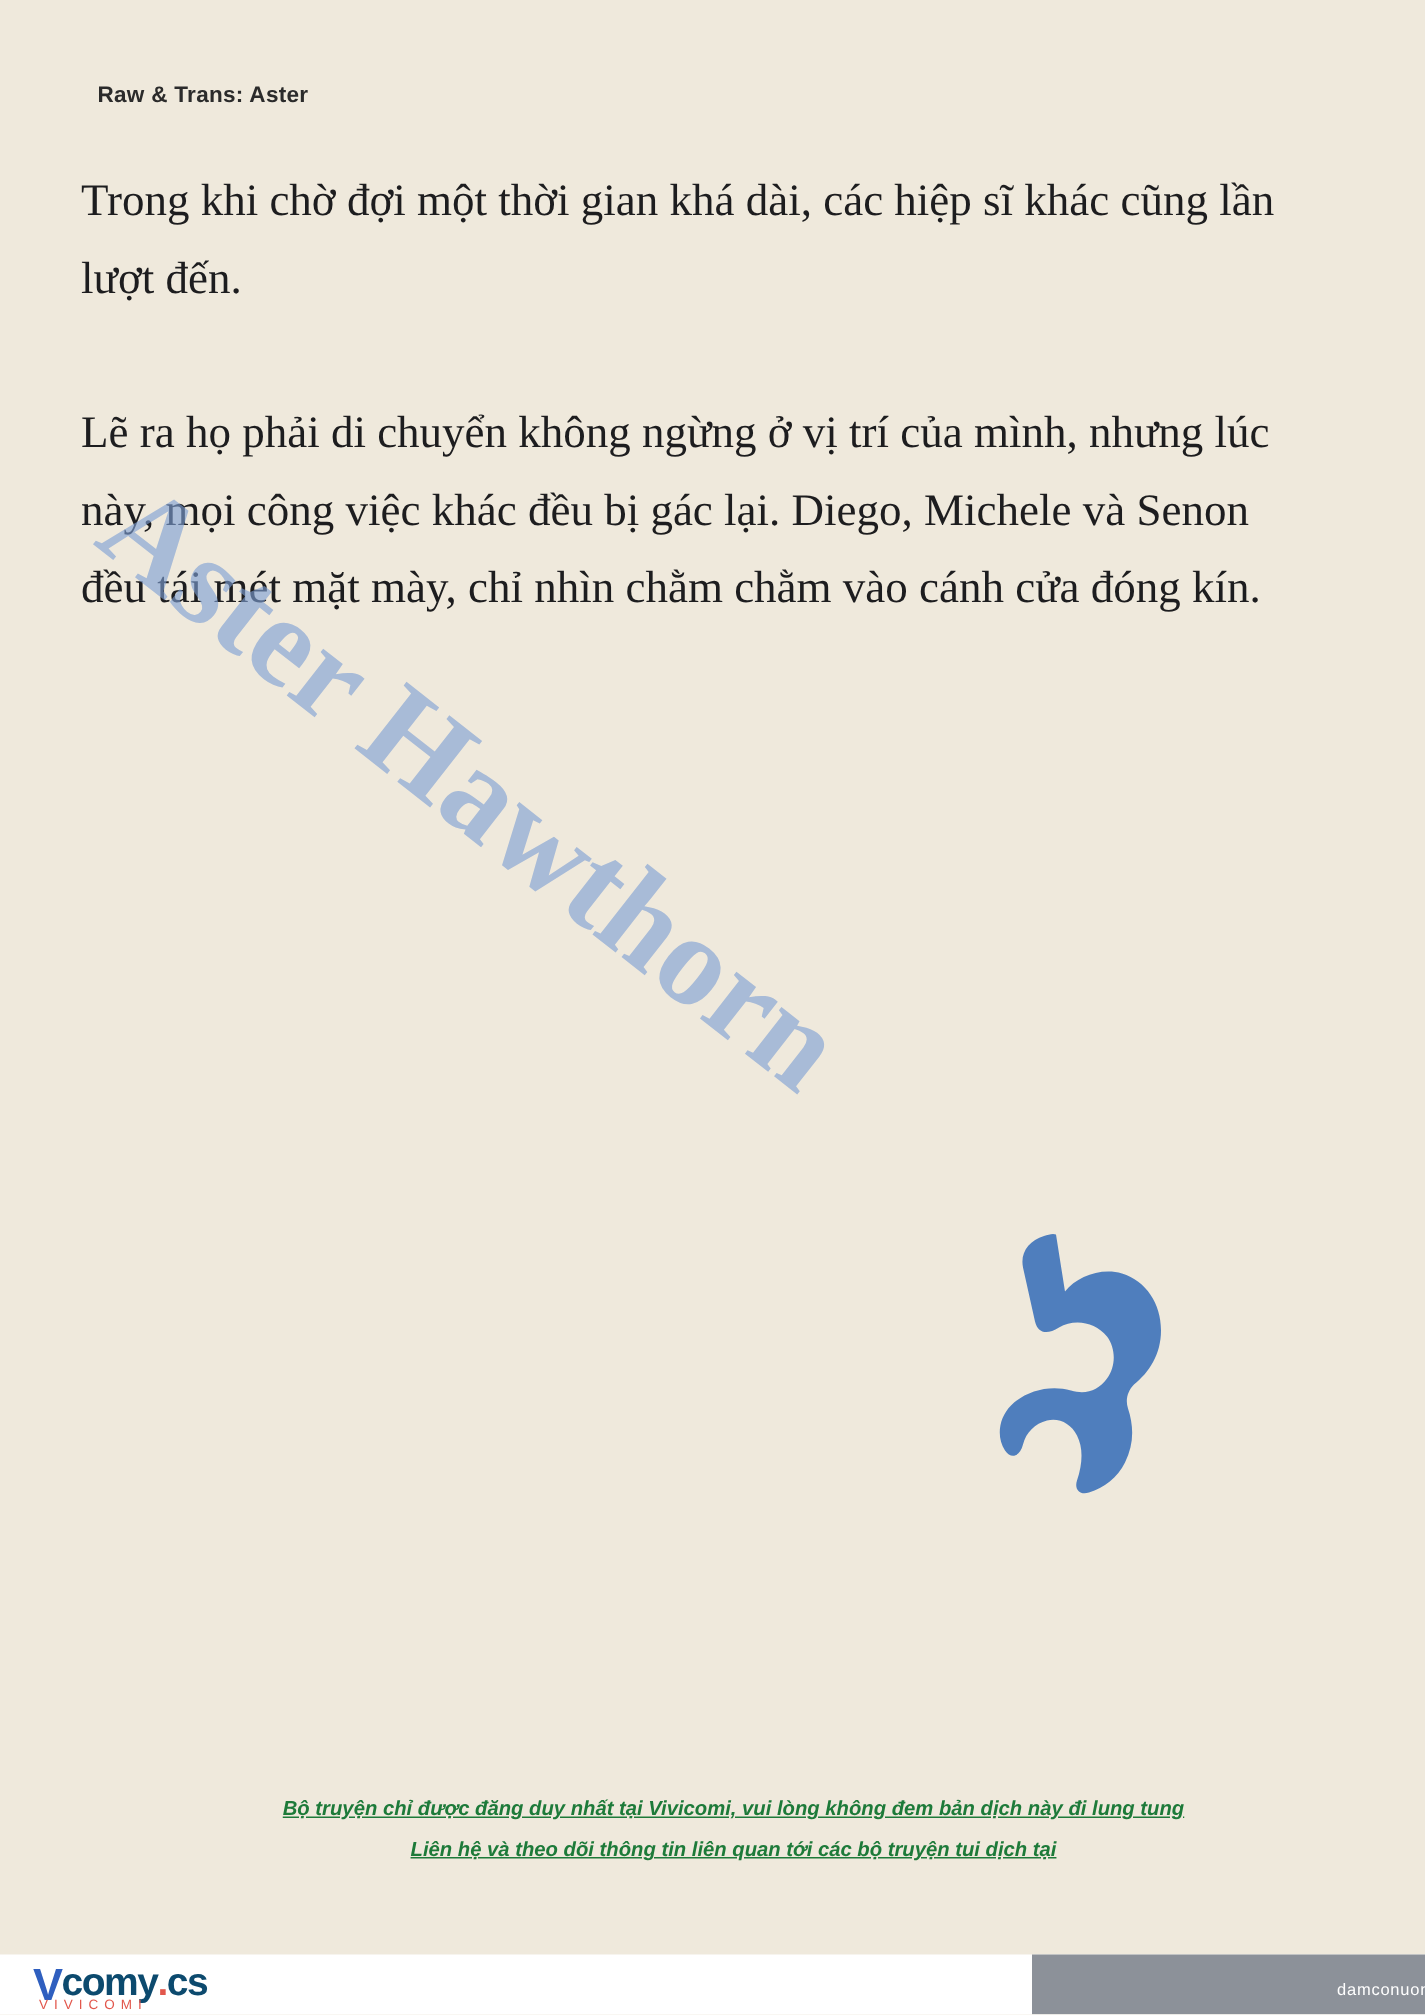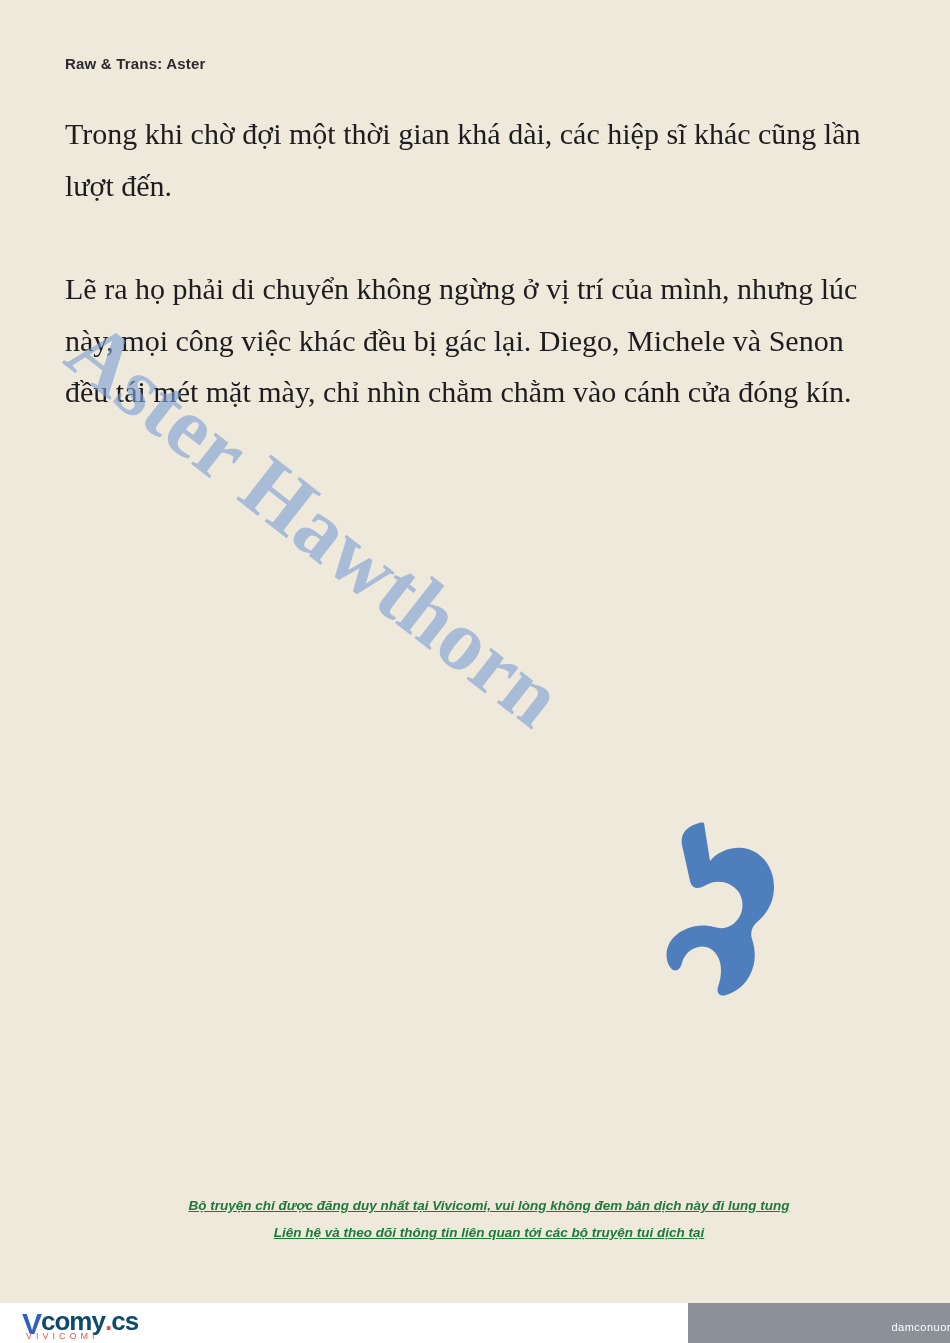--- a/index.html
+++ b/index.html
@@ -24,21 +24,21 @@
     left: 65px;
     font-family: "Liberation Sans", sans-serif;
     font-size: 15px;
     font-weight: 700;
     color: #2b2b2b;
     letter-spacing: 0.2px;
   }
   .body-text {
     position: absolute;
     top: 108px;
-    left: 65px;
+    left: 54px;
     width: 825px;
     font-family: "Liberation Serif", serif;
     font-size: 30px;
     line-height: 1.72;
     color: #1d1d1f;
   }
   .para {
     margin: 0 0 52px 0;
   }
   .para:last-child {

